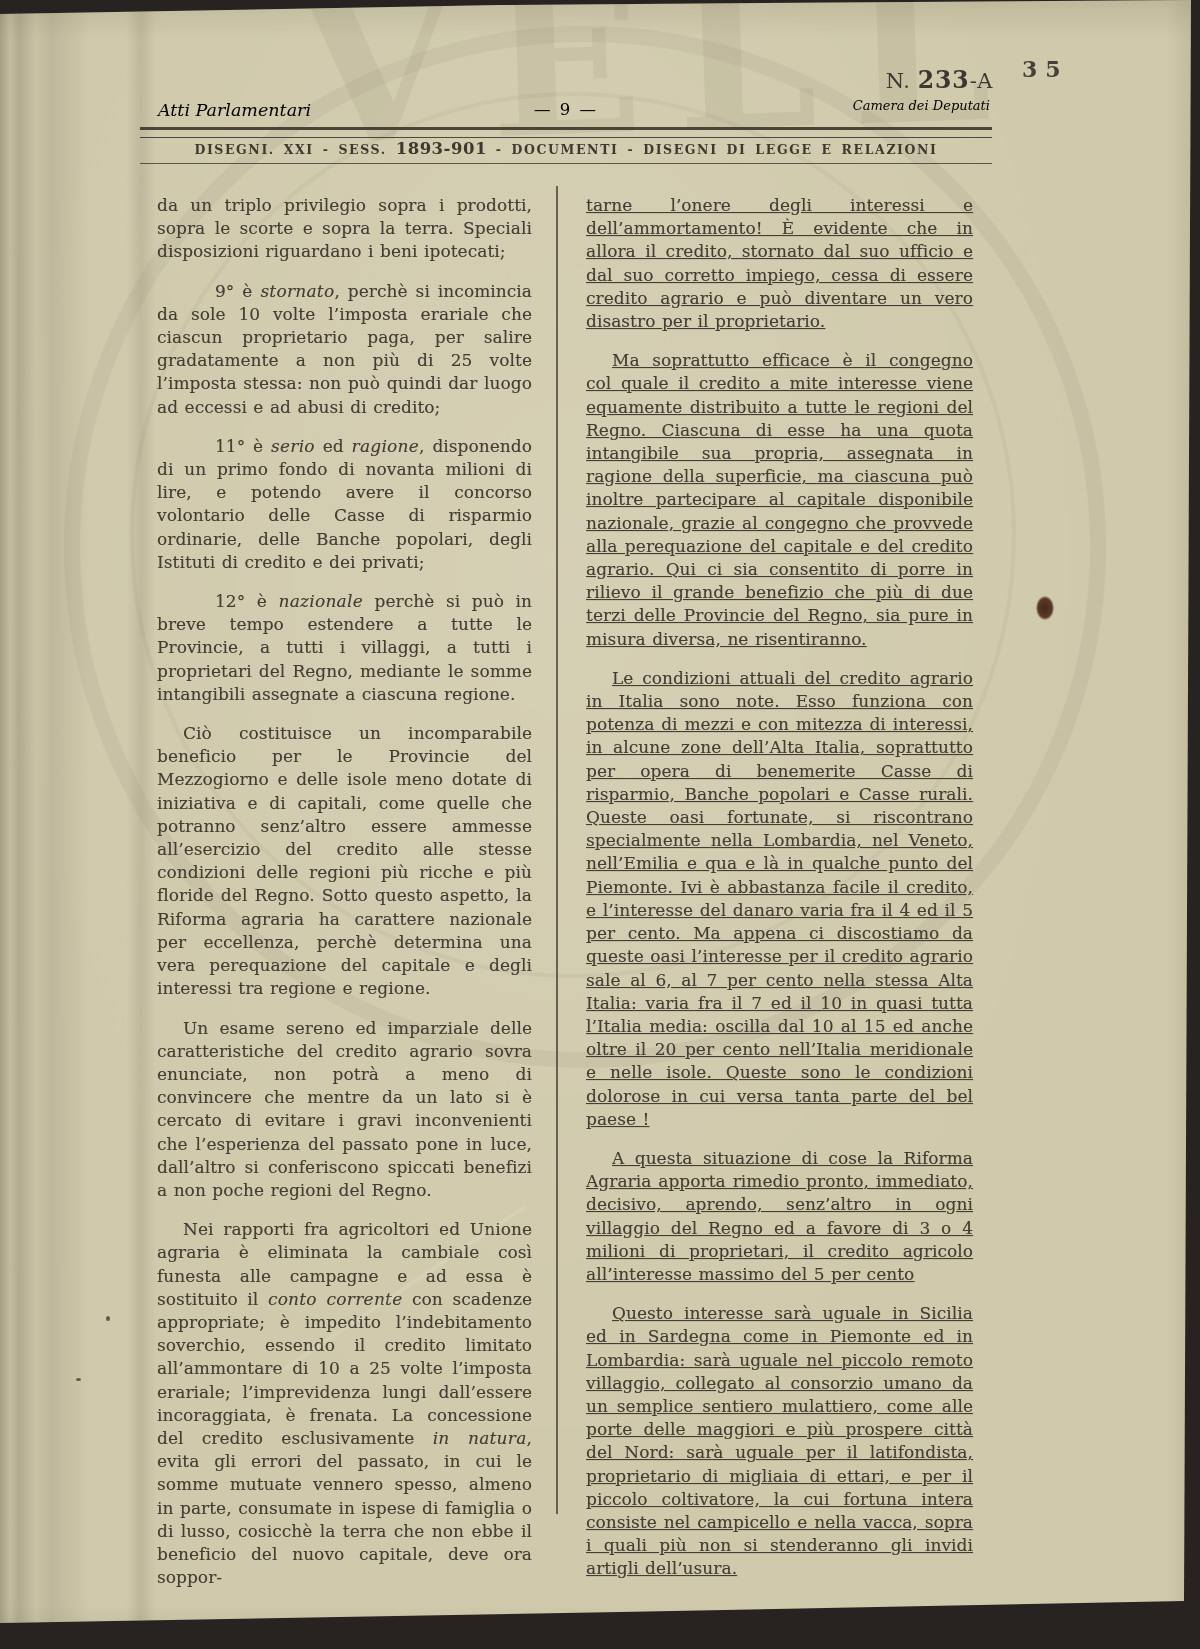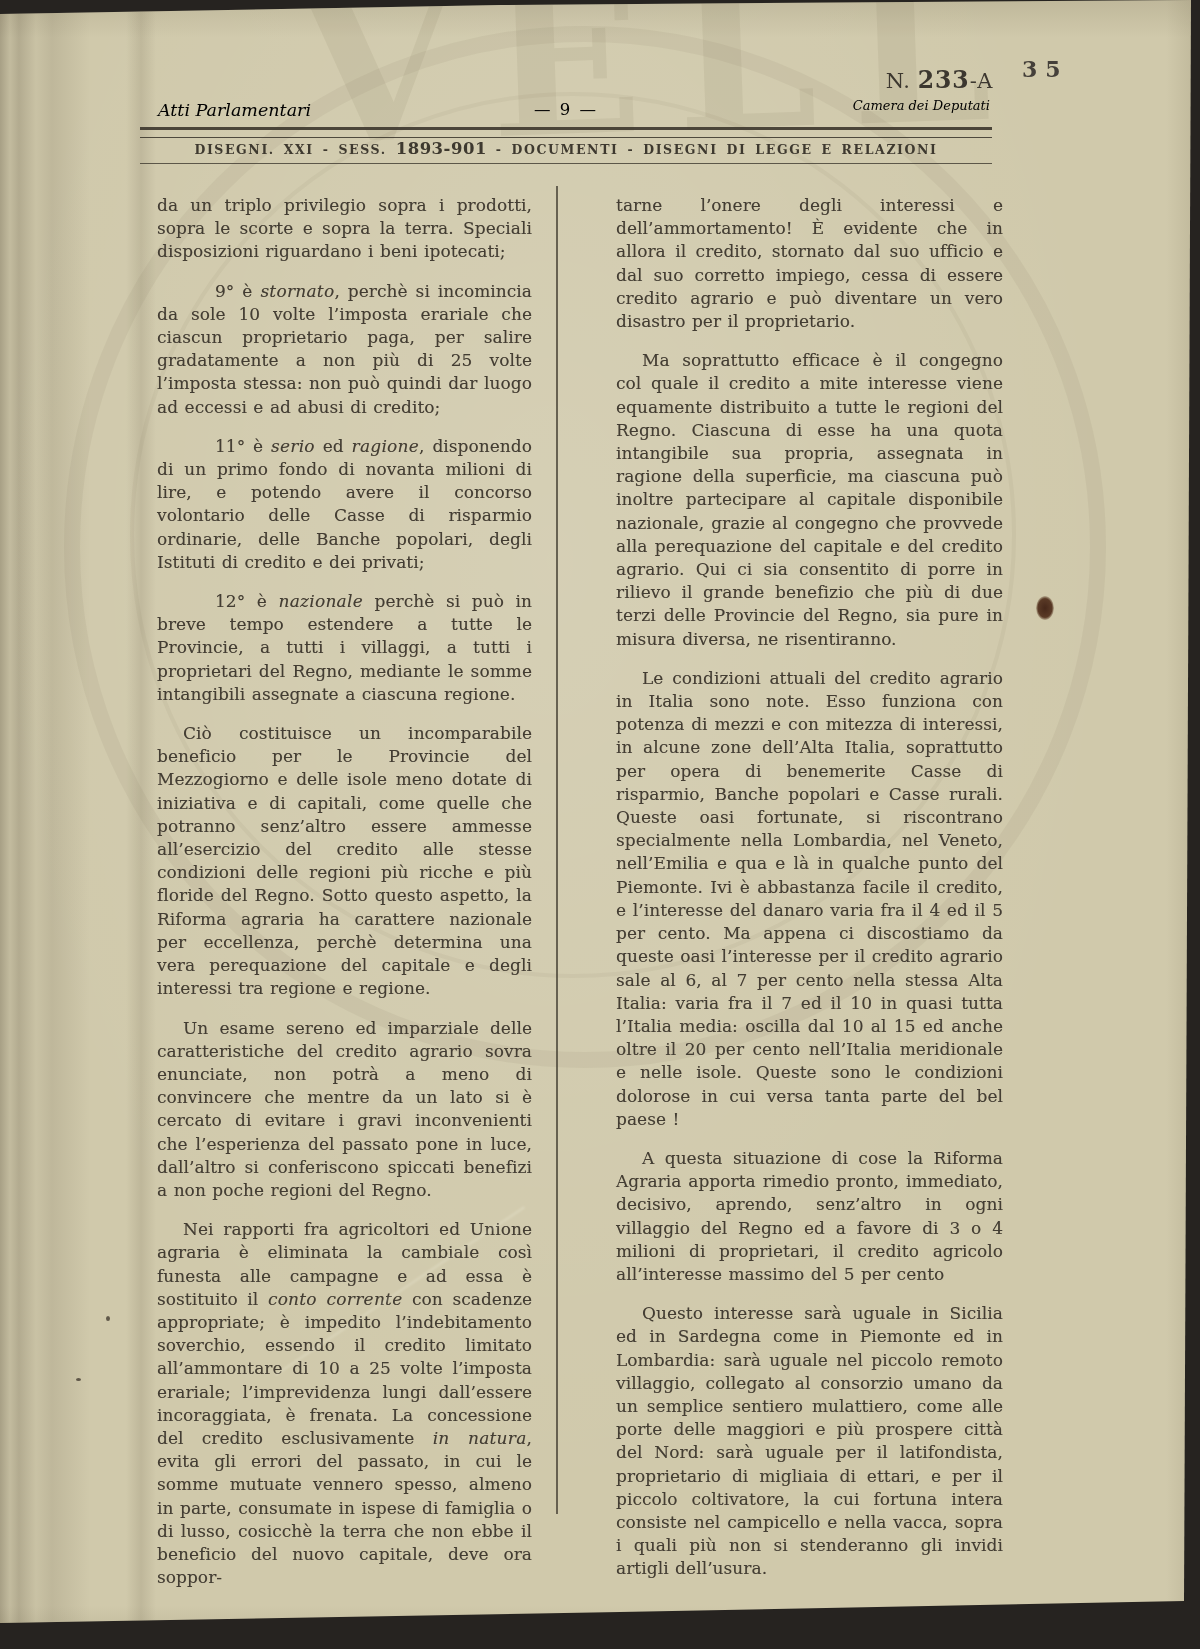--- a/index.html
+++ b/index.html
@@ -70,21 +70,21 @@
   .rule-single{
     position:absolute;left:140px;top:163px;width:852px;
     border-top:1.4px solid rgba(62,57,47,0.8);
   }
   .col-divider{
     position:absolute;left:556px;top:186px;width:1.6px;height:1328px;
     background:rgba(72,66,54,0.78);
   }
   .col{position:absolute;top:178px;color:#433d33;}
   .col-left{left:141px;width:407px;}
-  .col-right{left:600px;width:419px;}
+  .col-right{left:570px;width:419px;text-decoration:underline;}
   .col p{
     margin:16px;text-align:justify;
     font-size:16.9px;line-height:23.2px;
     word-spacing:1px;letter-spacing:0.1px;
     text-shadow:0.25px 0.3px 0.35px rgba(62,52,40,0.35);
     hyphens:auto;-webkit-hyphens:auto;
   }
   .col p i{font-style:italic;letter-spacing:0.3px;}
   .indent-none{text-indent:0;}
   .indent-normal{text-indent:26px;}

